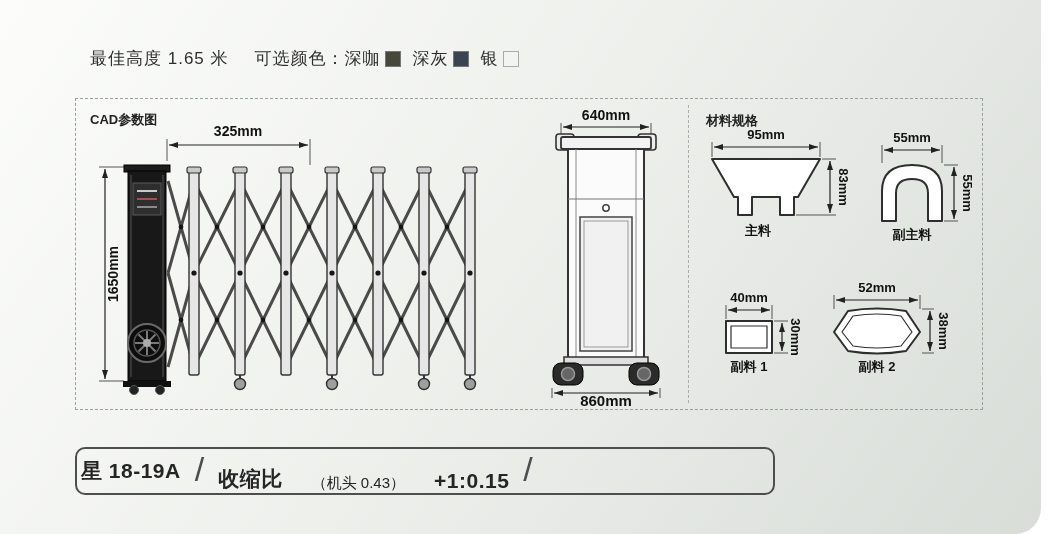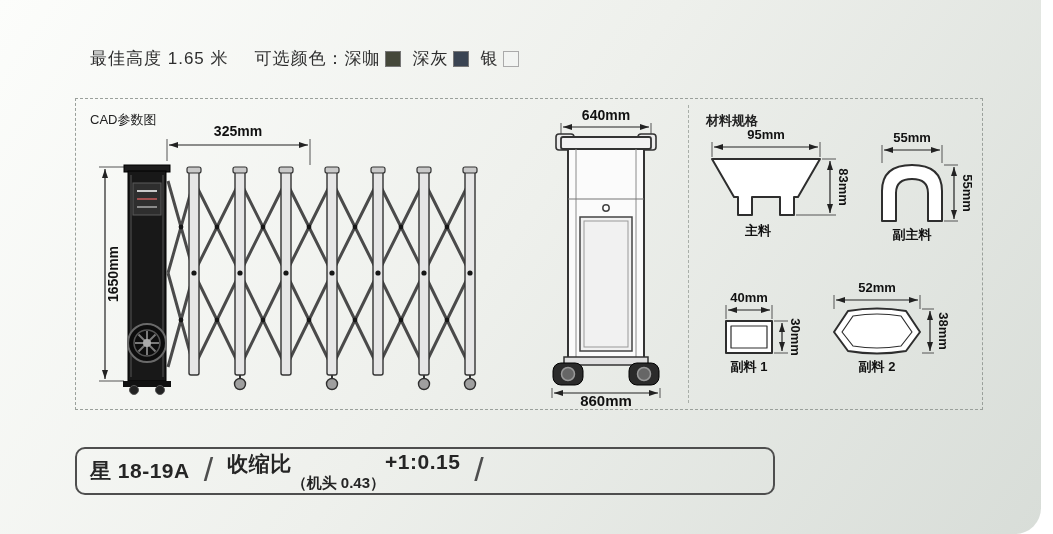--- a/index.html
+++ b/index.html
@@ -21,46 +21,46 @@
   }
   .colors-group{margin-left:26px;display:flex;align-items:center;}
   .color-item{display:flex;align-items:center;margin-right:12px;}
   .swatch{width:16px;height:16px;display:inline-block;margin-left:4px;border:1px solid #777;box-sizing:border-box;}
   .swatch.light{border-color:#aaa;}
   
   .panel{
     position:absolute;left:75px;top:98px;width:908px;height:312px;
     border:1px dashed #9aa09b;box-sizing:border-box;
   }
-  .panel-label{position:absolute;left:14px;top:12px;font-size:13px;font-weight:400;color:#222;}
+  .panel-label{position:absolute;left:14px;top:12px;font-size:13px;font-weight:700;color:#222;}
   .panel-divider{position:absolute;left:612px;top:6px;height:298px;border-left:1px dashed #a8aea8;}
   .materials-title{position:absolute;left:630px;top:13px;font-size:13px;font-weight:600;color:#222;}
   
   svg text{font-family:"Liberation Sans","DejaVu Sans",sans-serif;}
   .dim{stroke:#222;stroke-width:1.2;fill:none;}
   .ext{stroke:#555;stroke-width:1;fill:none;}
   .dimtext{font-size:13px;font-weight:600;fill:#111;}
   .dimtext14{font-size:14px;font-weight:600;fill:#111;}
   .dimtext15{font-size:15px;font-weight:700;fill:#111;}
   .plabel{font-size:13px;font-weight:700;fill:#111;}
   .profile{fill:#ffffff;stroke:#2e2e2e;stroke-width:2;stroke-linejoin:round;}
   .profile-inner{fill:none;stroke:#2e2e2e;stroke-width:1.2;stroke-linejoin:round;}
   .brace{fill:none;stroke:#4a4a4a;stroke-width:3;stroke-linejoin:round;}
   .pivot{fill:#161616;}
   
   .spec-bar{
     position:absolute;left:75px;top:447px;width:700px;height:48px;
     border:2px solid #4e4e4e;border-radius:10px;box-sizing:border-box;
-    display:flex;align-items:center;padding:0 13px;gap:14px;color:#252525;
+    display:flex;align-items:center;padding:0 4px;gap:14px;color:#252525;
     white-space:nowrap;
   }
   .spec-strong{font-size:21px;font-weight:700;letter-spacing:0.5px;}
-  .spec-paren{font-size:15px;font-weight:700;margin-top:24px;}
+  .spec-paren{font-size:15px;font-weight:400;margin-top:24px;}
   .spec-slash{font-size:34px;font-weight:300;color:#4e4e4e;line-height:1;transform:translateY(-2px);}
-  .spec-group{display:inline-flex;align-items:flex-start;}
+  .spec-group{display:inline-flex;align-items:flex-end;gap:29px;}
   .footnote{
     position:absolute;left:78px;top:506px;font-size:12.5px;color:#2a2a2a;letter-spacing:0.5px;
   }
 </style>
 </head>
 <body>
 
 <div class="card">
 
   <div class="header">

